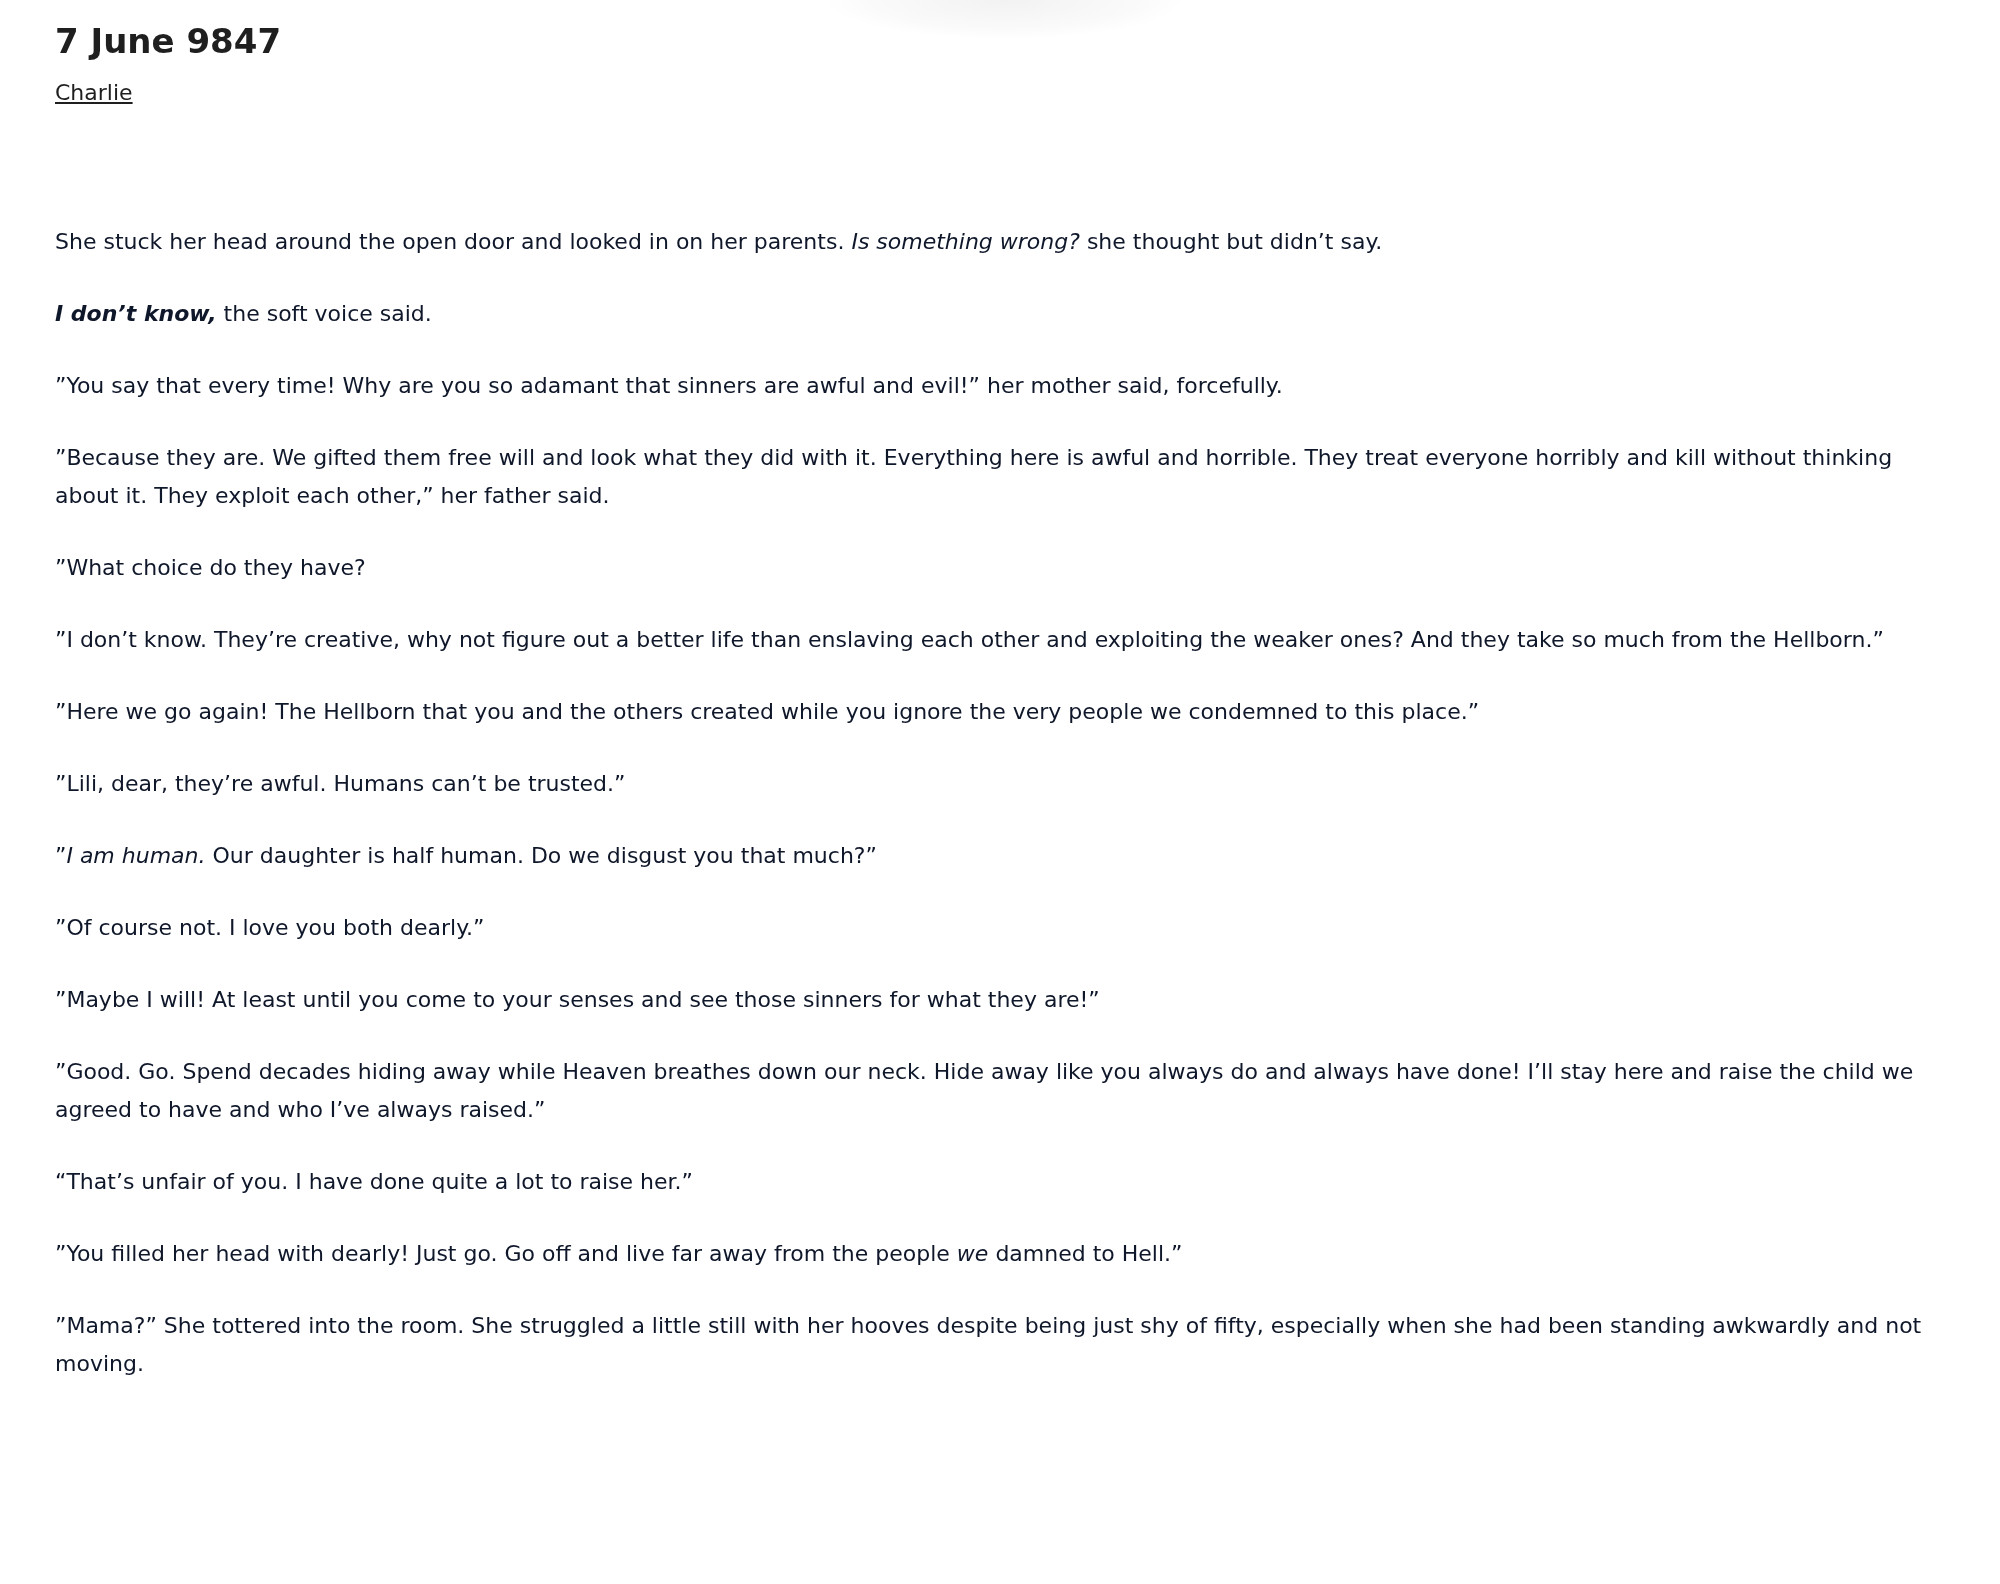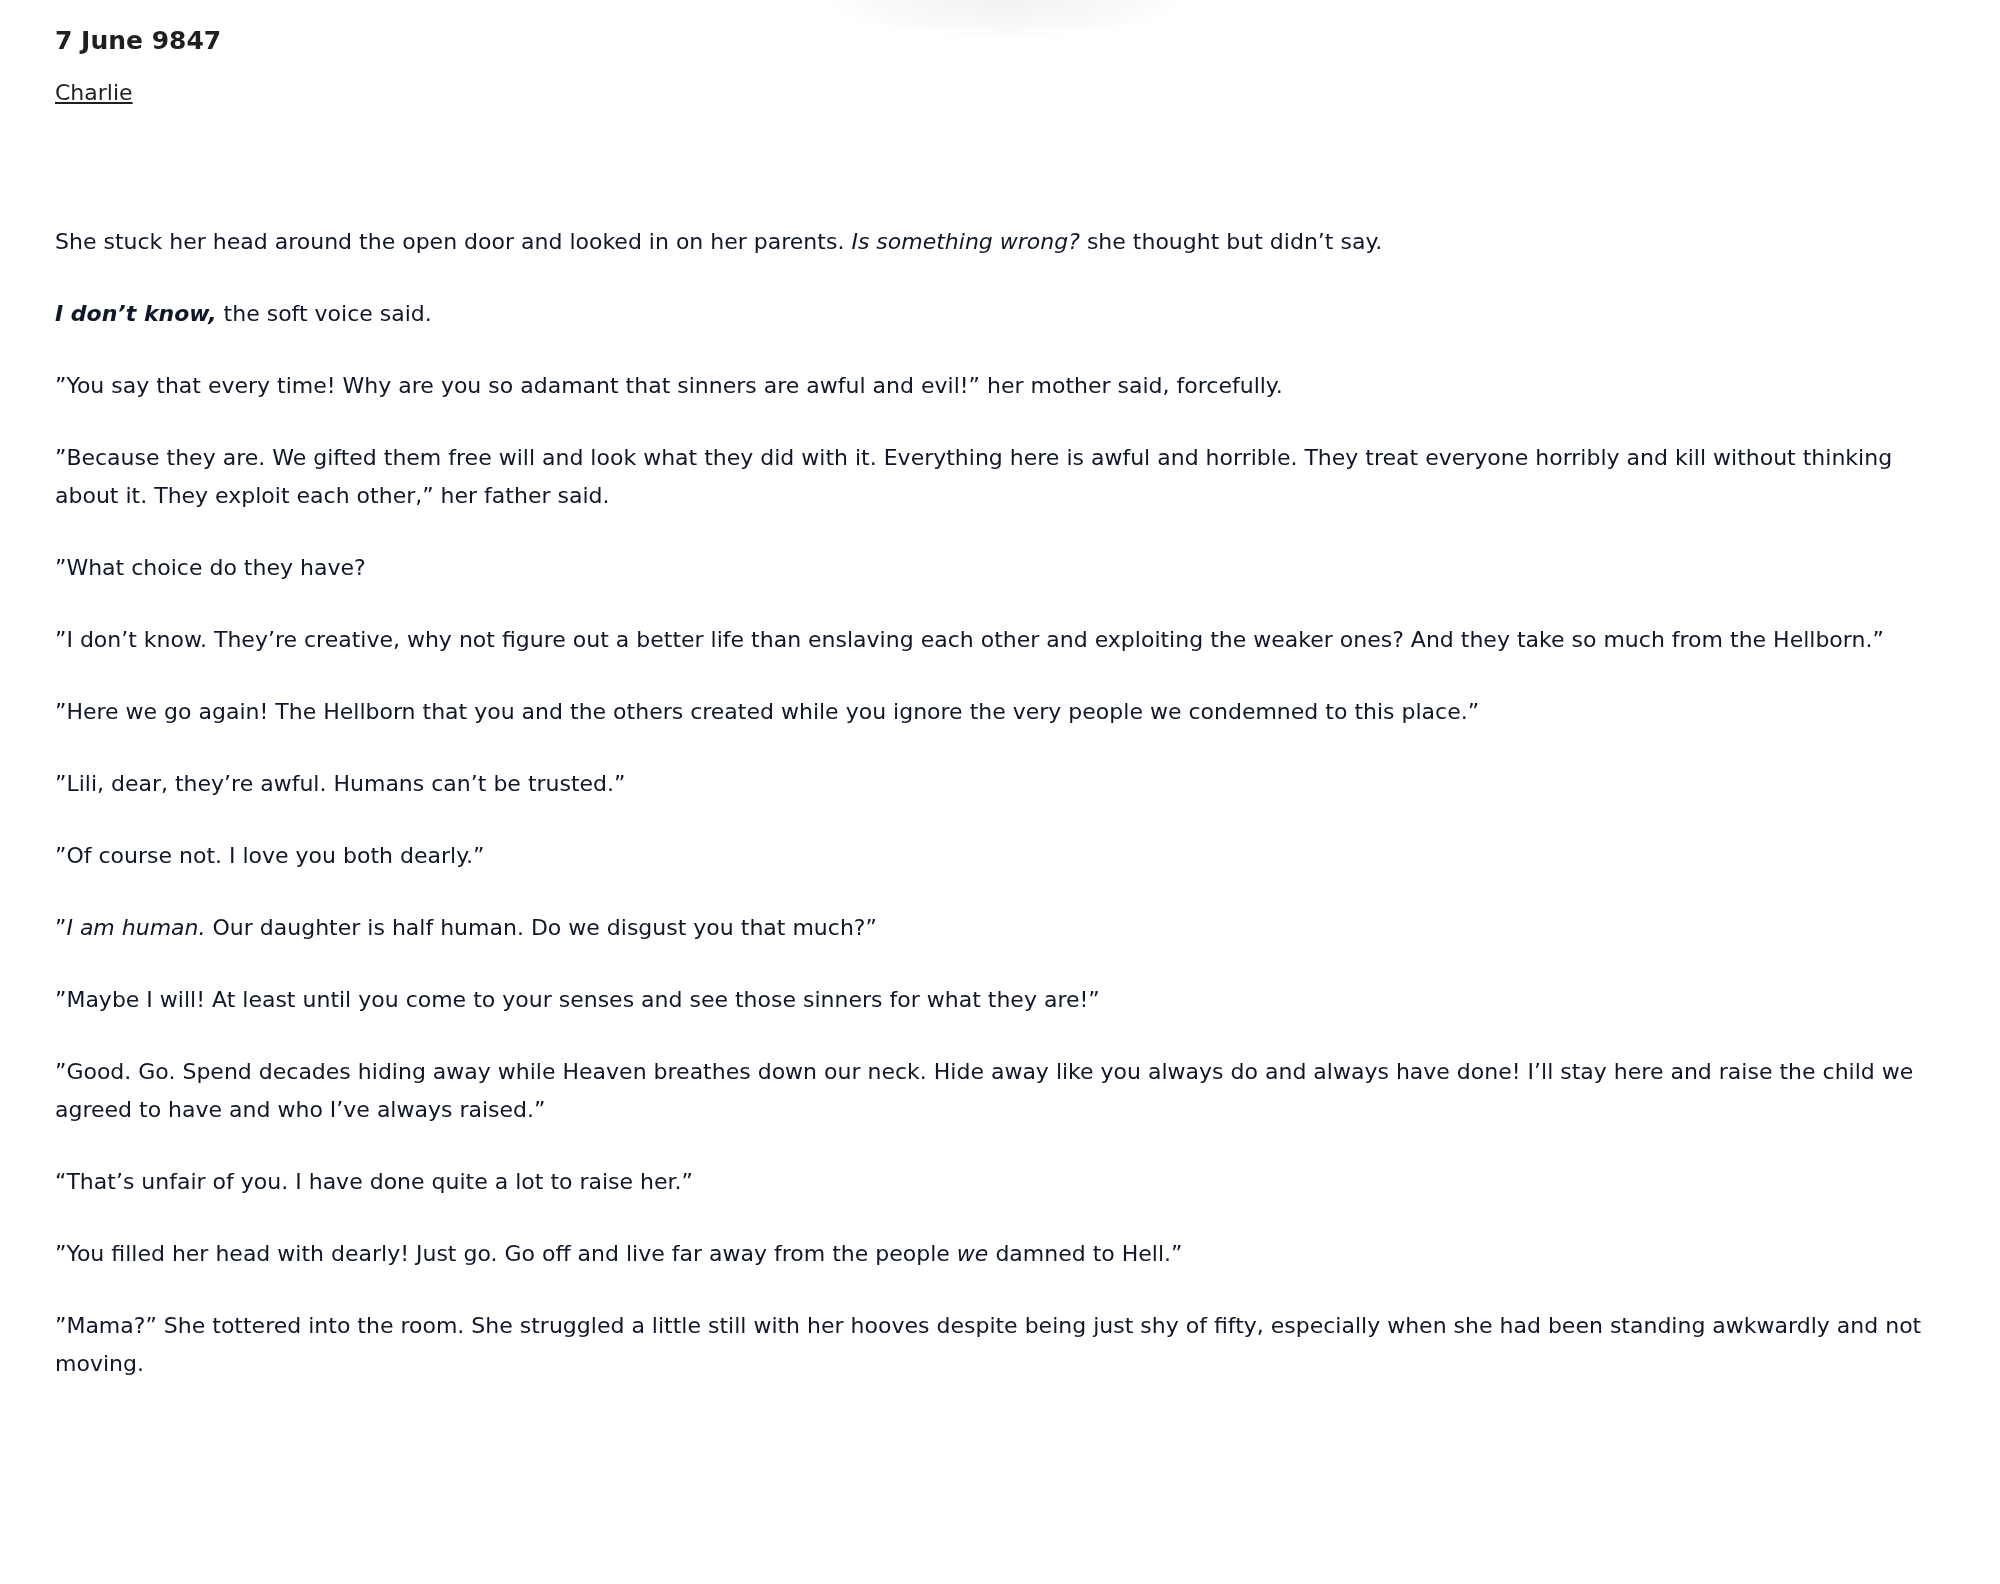--- a/index.html
+++ b/index.html
@@ -19,21 +19,21 @@
   .top-smudge {
     position: absolute;
     top: 0;
     left: 820px;
     width: 370px;
     height: 52px;
     background: radial-gradient(ellipse 65% 100% at 50% 0%, rgba(0,0,0,0.05) 0%, rgba(0,0,0,0.02) 55%, rgba(0,0,0,0) 75%);
     pointer-events: none;
   }
   .entry-date {
-    font-size: 25px;
+    font-size: 34px;
     font-weight: 700;
     color: #1f1f1f;
     line-height: 30px;
   }
   .entry-author {
     display: inline-block;
     margin-top: 23px;
     font-size: 22px;
     color: #1f1f1f;
     text-decoration: underline;
@@ -66,21 +66,21 @@
 
   <div class="story-body" id="story-body">
       <p><span>She stuck her head around the open door and looked in on her parents. </span><span class="i">Is something wrong?</span><span> she thought but didn’t say.</span></p>
       <p><span class="bi">I don’t know,</span><span> the soft voice said.</span></p>
       <p><span>”You say that every time! Why are you so adamant that sinners are awful and evil!” her mother said, forcefully.</span></p>
       <p><span>”Because they are. We gifted them free will and look what they did with it. Everything here is awful and horrible. They treat everyone horribly and kill without thinking about it. They exploit each other,” her father said.</span></p>
       <p><span>”What choice do they have?</span></p>
       <p><span>”I don’t know. They’re creative, why not figure out a better life than enslaving each other and exploiting the weaker ones? And they take so much from the Hellborn.”</span></p>
       <p><span>”Here we go again! The Hellborn that you and the others created while you ignore the very people we condemned to this place.”</span></p>
       <p><span>”Lili, dear, they’re awful. Humans can’t be trusted.”</span></p>
+      <p><span>”</span><span class="i">I am human.</span><span> Our daughter is half human. Do we disgust you that much?”</span></p>
       <p><span>”Of course not. I love you both dearly.”</span></p>
-      <p><span>”</span><span class="i">I am human.</span><span> Our daughter is half human. Do we disgust you that much?”</span></p>
       <p><span>”Maybe I will! At least until you come to your senses and see those sinners for what they are!”</span></p>
       <p><span>”Good. Go. Spend decades hiding away while Heaven breathes down our neck. Hide away like you always do and always have done! I’ll stay here and raise the child we agreed to have and who I’ve always raised.”</span></p>
       <p><span>“That’s unfair of you. I have done quite a lot to raise her.”</span></p>
       <p><span>”You filled her head with dearly! Just go. Go off and live far away from the people </span><span class="i">we</span><span> damned to Hell.”</span></p>
       <p><span>”Mama?” She tottered into the room. She struggled a little still with her hooves despite being just shy of fifty, especially when she had been standing awkwardly and not moving.</span></p>
     </div>
 </div>
 
 </body></html>

